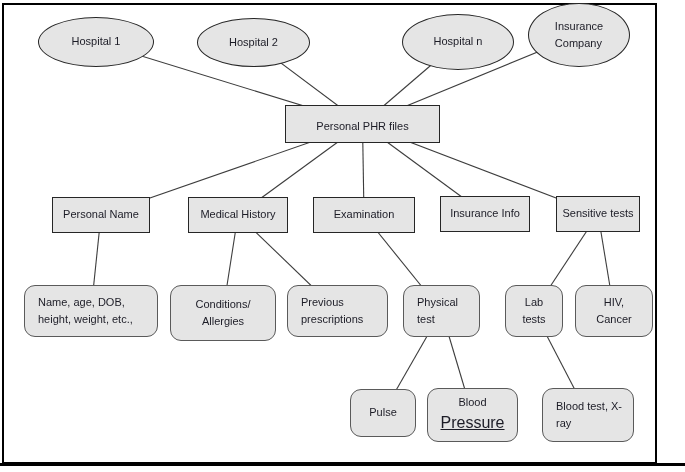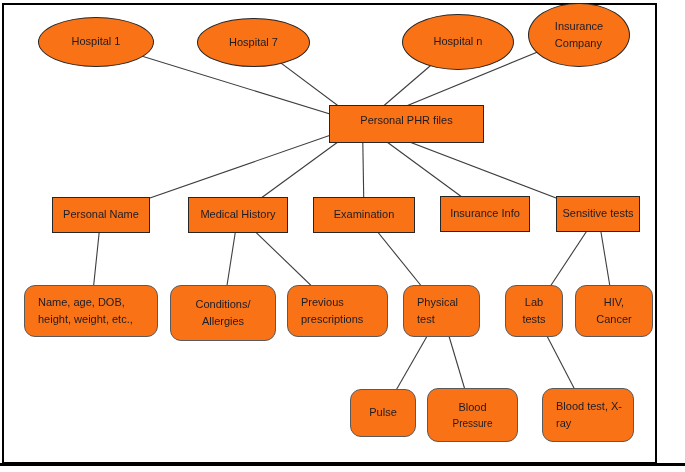--- a/index.html
+++ b/index.html
@@ -29,40 +29,40 @@
   }
   svg.connectors {
     position: absolute;
     left: 0; top: 0;
     width: 685px; height: 472px;
     z-index: 1;
   }
   .node {
     position: absolute;
     box-sizing: border-box;
-    background: #f97316;
+    background: #e5e5e5;
     border: 1.4px solid #262626;
     display: flex;
     flex-direction: column;
     align-items: center;
     justify-content: center;
     font-size: 11px;
     line-height: 1.55;
     z-index: 2;
     text-align: center;
   }
   .ellipse { border-radius: 50%; border-width: 1.5px; }
   .rounded {
     border-radius: 11px;
     border-color: #5a5a5a;
     border-width: 1.3px;
   }
-  .top-text { justify-content: flex-start; padding-top: 6px; margin-left: 44px; }
+  .top-text { justify-content: flex-start; padding-top: 12px; }
   .left-text { align-items: flex-start; text-align: left; padding-left: 13px; padding-right: 3px; }
-  .big { font-size: 10px; }
+  .big { font-size: 16px; text-decoration: underline; }
   .lbl { display: block; }
 </style>
 </head>
 <body>
 
 <div class="stage">
 
   <div class="frame"></div>
   <div class="bottom-rule"></div>
 
@@ -84,21 +84,21 @@
       <line x1="598" y1="214" x2="614" y2="311" stroke="#3d3d3d" stroke-width="1.1"></line>
       <line x1="441.5" y1="311" x2="383" y2="413" stroke="#3d3d3d" stroke-width="1.1"></line>
       <line x1="441.5" y1="311" x2="472.5" y2="415" stroke="#3d3d3d" stroke-width="1.1"></line>
       <line x1="534" y1="311" x2="588" y2="415" stroke="#3d3d3d" stroke-width="1.1"></line>
     </svg>
 
   <div class="node ellipse" style="left:38px;top:17px;width:116px;height:50px;">
     <span class="lbl">Hospital 1</span>
   </div>
   <div class="node ellipse" style="left:197px;top:18px;width:113px;height:49px;">
-    <span class="lbl">Hospital 7</span>
+    <span class="lbl">Hospital 2</span>
   </div>
   <div class="node ellipse" style="left:402px;top:14px;width:112px;height:56px;">
     <span class="lbl">Hospital n</span>
   </div>
   <div class="node ellipse" style="left:528px;top:3px;width:102px;height:64px;text-align:left;">
     <span class="lbl" style="align-self:center;text-align:left;">
       <span class="lbl">Insurance</span>
       <span class="lbl">Company</span>
     </span>
   </div>

